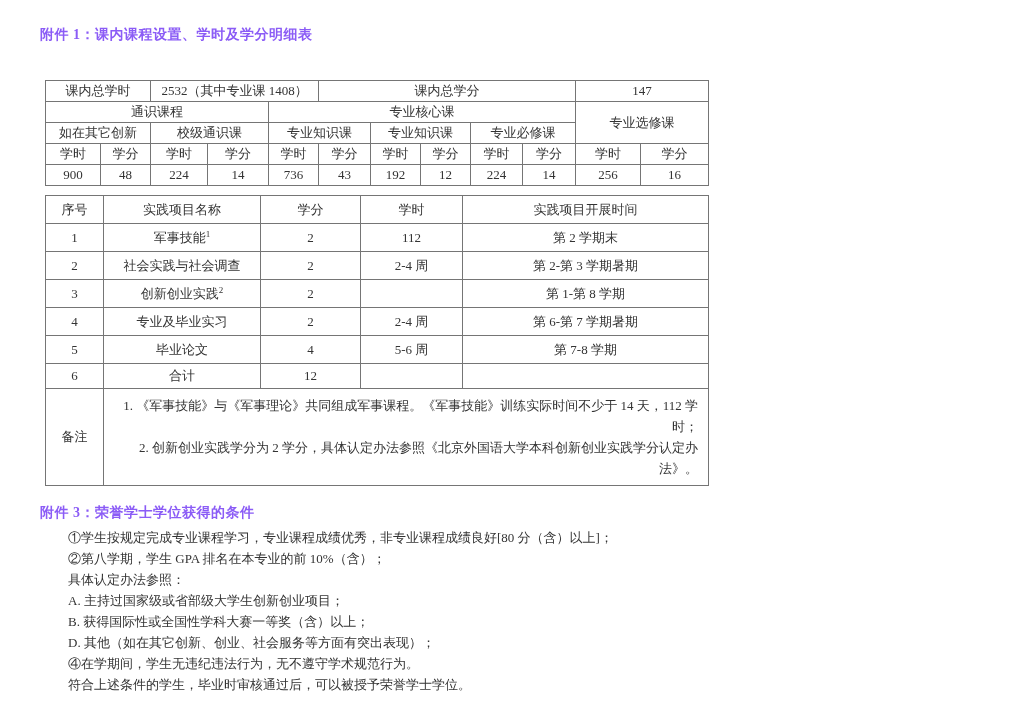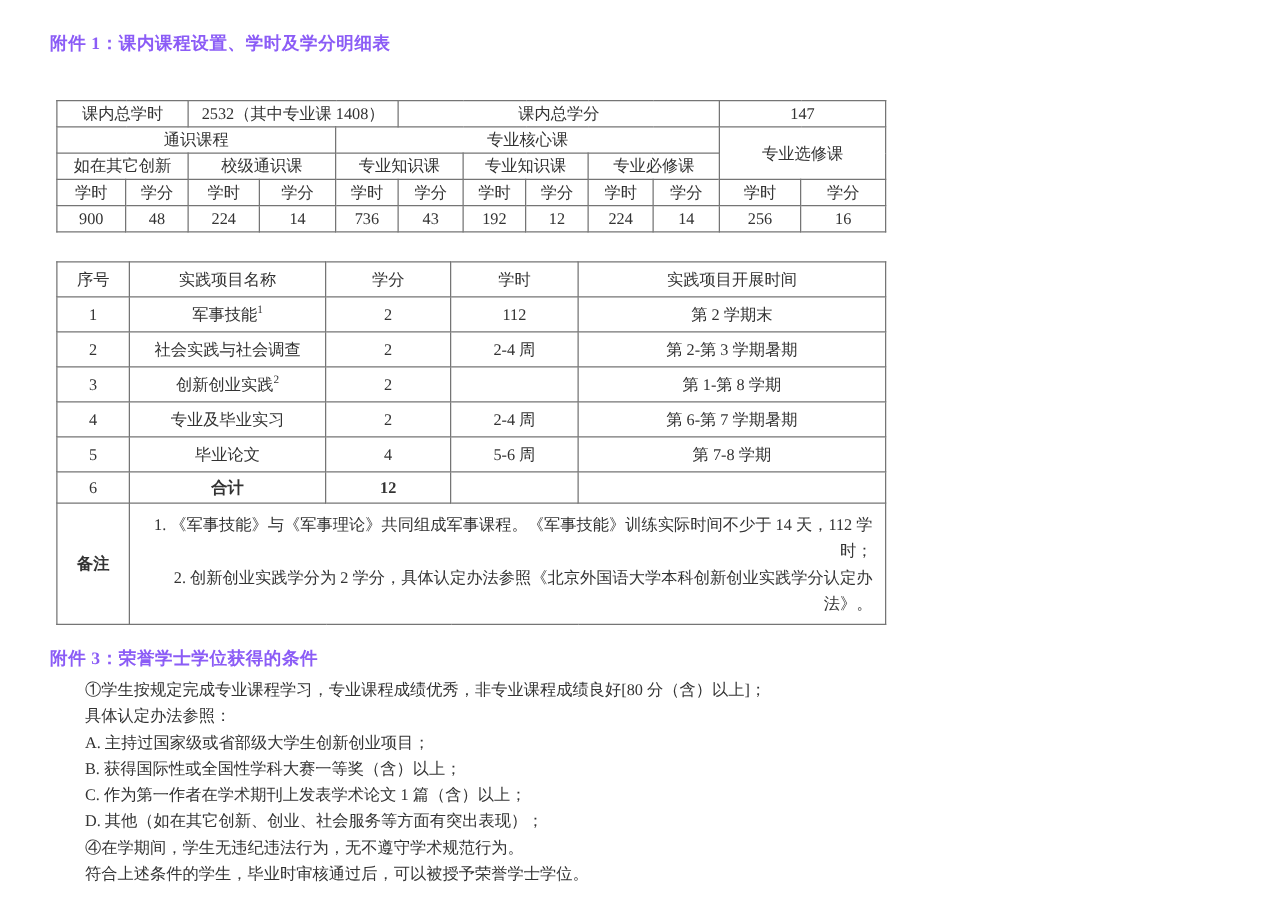--- a/index.html
+++ b/index.html
@@ -13,28 +13,28 @@
   .t1-title { margin:0; }
   .t2-title { margin:21px 0 0 0; }
   .t3-title { margin:18px 0 0 0; }
   table { border-collapse:collapse; table-layout:fixed; margin-left:5px; }
   td {
     border:1px solid #757575; text-align:center; vertical-align:middle;
     font-size:13px; color:#333333; padding:0 2px; overflow:hidden;
   }
   #table1 { width:663px; margin-top:36px; }
   #table1 td { height:20px; white-space:nowrap; }
-  #table2 { width:663px; margin-top:23px;padding-left:27px; }
+  #table2 { width:663px; margin-top:9px;padding-left:27px; }
   #table2 td { height:27px; }
   #table2 td.remark-body {
     text-align:right; white-space:normal; padding:6px 10px;
     line-height:21px; height:78px;
   }
   #table2 tr.total-row td { height:24px; }
-  .bold { font-weight:bold; }
+  .bold { font-weight:normal; }
   sup { font-size:9px; line-height:0; }
   .cond { margin:5px 0 0 28px; font-size:13px; line-height:21px; color:#333333; }
   .cond div { white-space:nowrap; }
 </style>
 </head>
 <body>
 
 <div class="page">
 
   <div class="att-title t1-title">附件 1：课内课程设置、学时及学分明细表</div>
@@ -170,22 +170,22 @@
         <div>2. 创新创业实践学分为 2 学分，具体认定办法参照《北京外国语大学本科创新创业实践学分认定办法》。</div>
       </td>
     </tr>
   </tbody>
     </table>
 
   <div class="att-title t3-title">附件 3：荣誉学士学位获得的条件</div>
 
   <div class="cond">
     <div>①学生按规定完成专业课程学习，专业课程成绩优秀，非专业课程成绩良好[80 分（含）以上]；</div>
+    <div>②第八学期，学生 GPA 排名在本专业的前 10%（含）；</div>
     <div>具体认定办法参照：</div>
     <div>A. 主持过国家级或省部级大学生创新创业项目；</div>
     <div>B. 获得国际性或全国性学科大赛一等奖（含）以上；</div>
-    <div>C. 作为第一作者在学术期刊上发表学术论文 1 篇（含）以上；</div>
     <div>D. 其他（如在其它创新、创业、社会服务等方面有突出表现）；</div>
     <div>④在学期间，学生无违纪违法行为，无不遵守学术规范行为。</div>
     <div>符合上述条件的学生，毕业时审核通过后，可以被授予荣誉学士学位。</div>
   </div>
 
 </div>
 
 </body></html>

